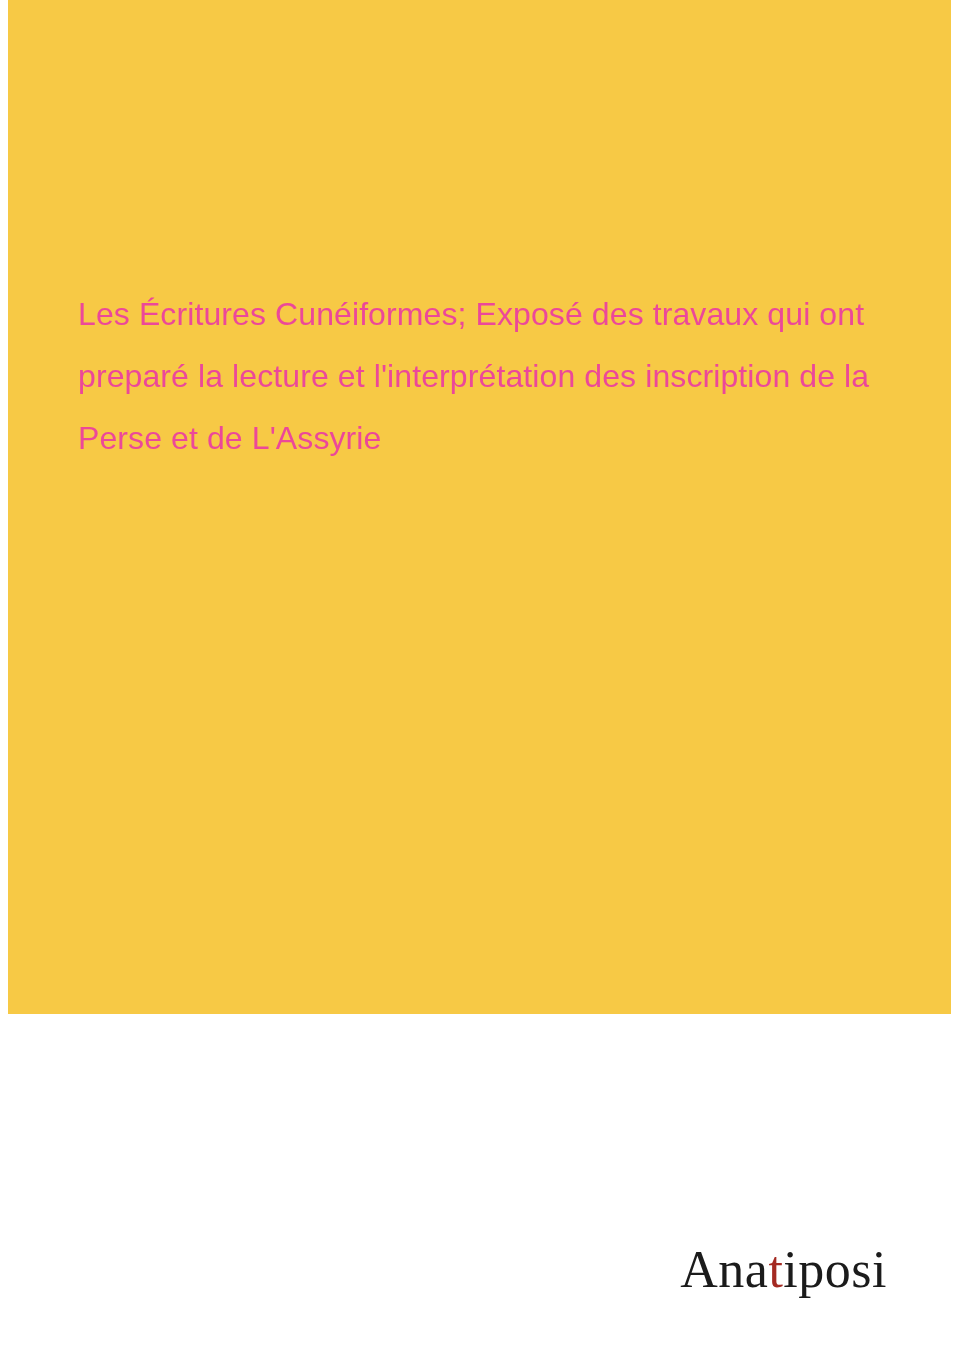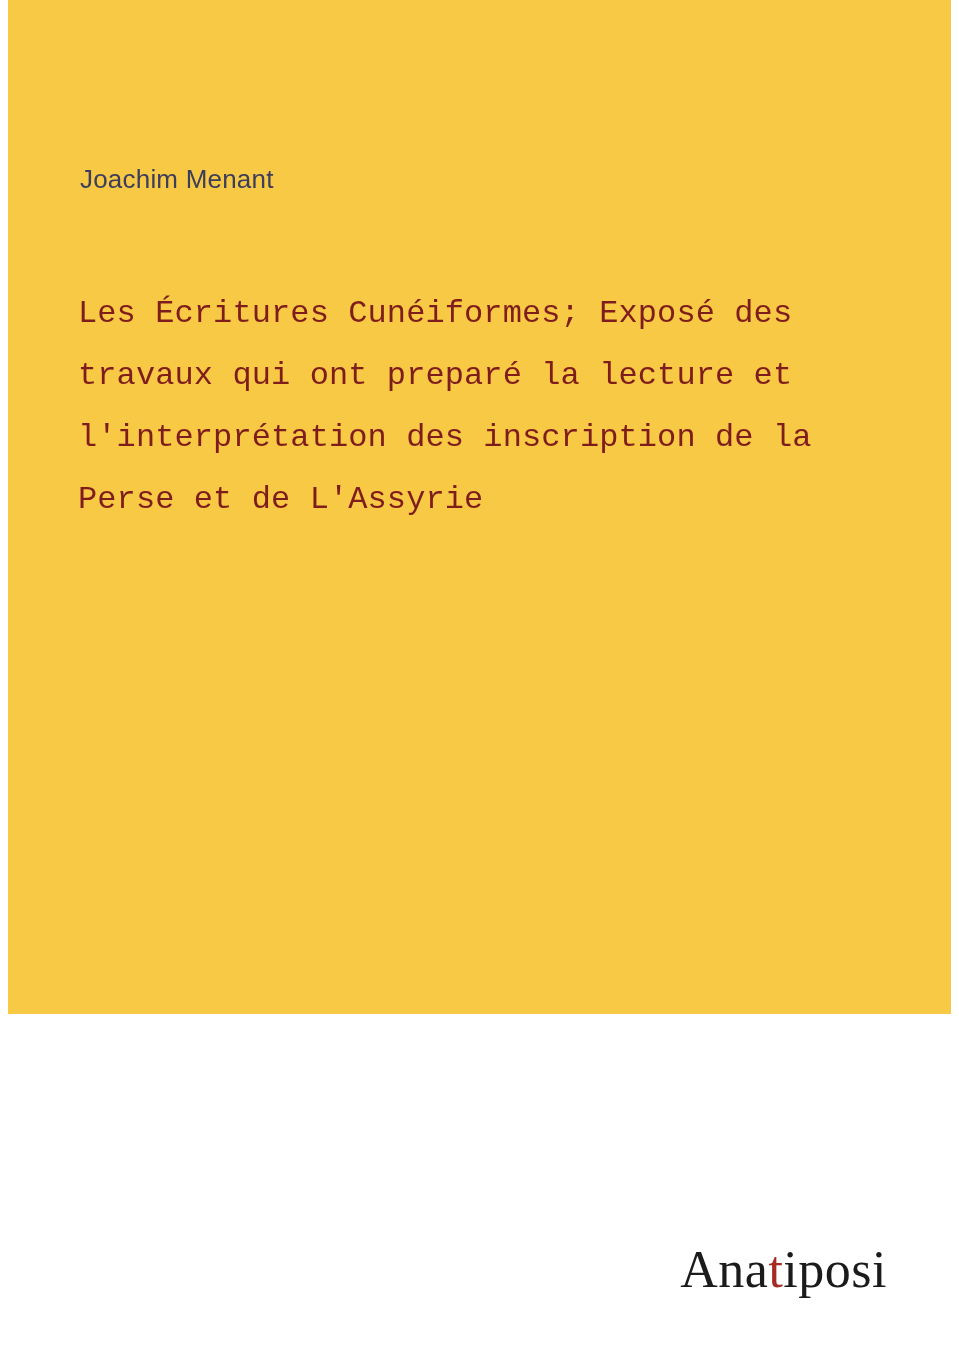--- a/index.html
+++ b/index.html
@@ -44,23 +44,22 @@
     color: #3d3d5c;
     letter-spacing: 0.2px;
   }
   .title {
     position: absolute;
     left: 78px;
     top: 283px;
     width: 810px;
     font-size: 32px;
     line-height: 62px;
-    color: #7f1d1d;
+    color: #ec4899;
     letter-spacing: 0.1px;
-    font-family: Liberation Mono, monospace;
   }
   .publisher {
     position: absolute;
     right: 72px;
     bottom: 62px;
     font-family: "Liberation Serif", serif;
     font-size: 52px;
     line-height: 56px;
     color: #1b1b1b;
     letter-spacing: 0.5px;
@@ -72,21 +71,20 @@
   }
 </style>
 </head>
 <body>
 
 <div class="page">
 
   <div class="cover-band"></div>
   <div class="lower-band"></div>
 
-  <div class="author">Joachim Menant</div>
 
   <div class="title">Les Écritures Cunéiformes; Exposé des travaux qui ont preparé la lecture et l'interprétation des inscription de la Perse et de L'Assyrie</div>
 
   <div class="publisher">
     <span>Ana</span><span class="accent">t</span><span>iposi</span>
   </div>
 
 </div>
 
 </body></html>

